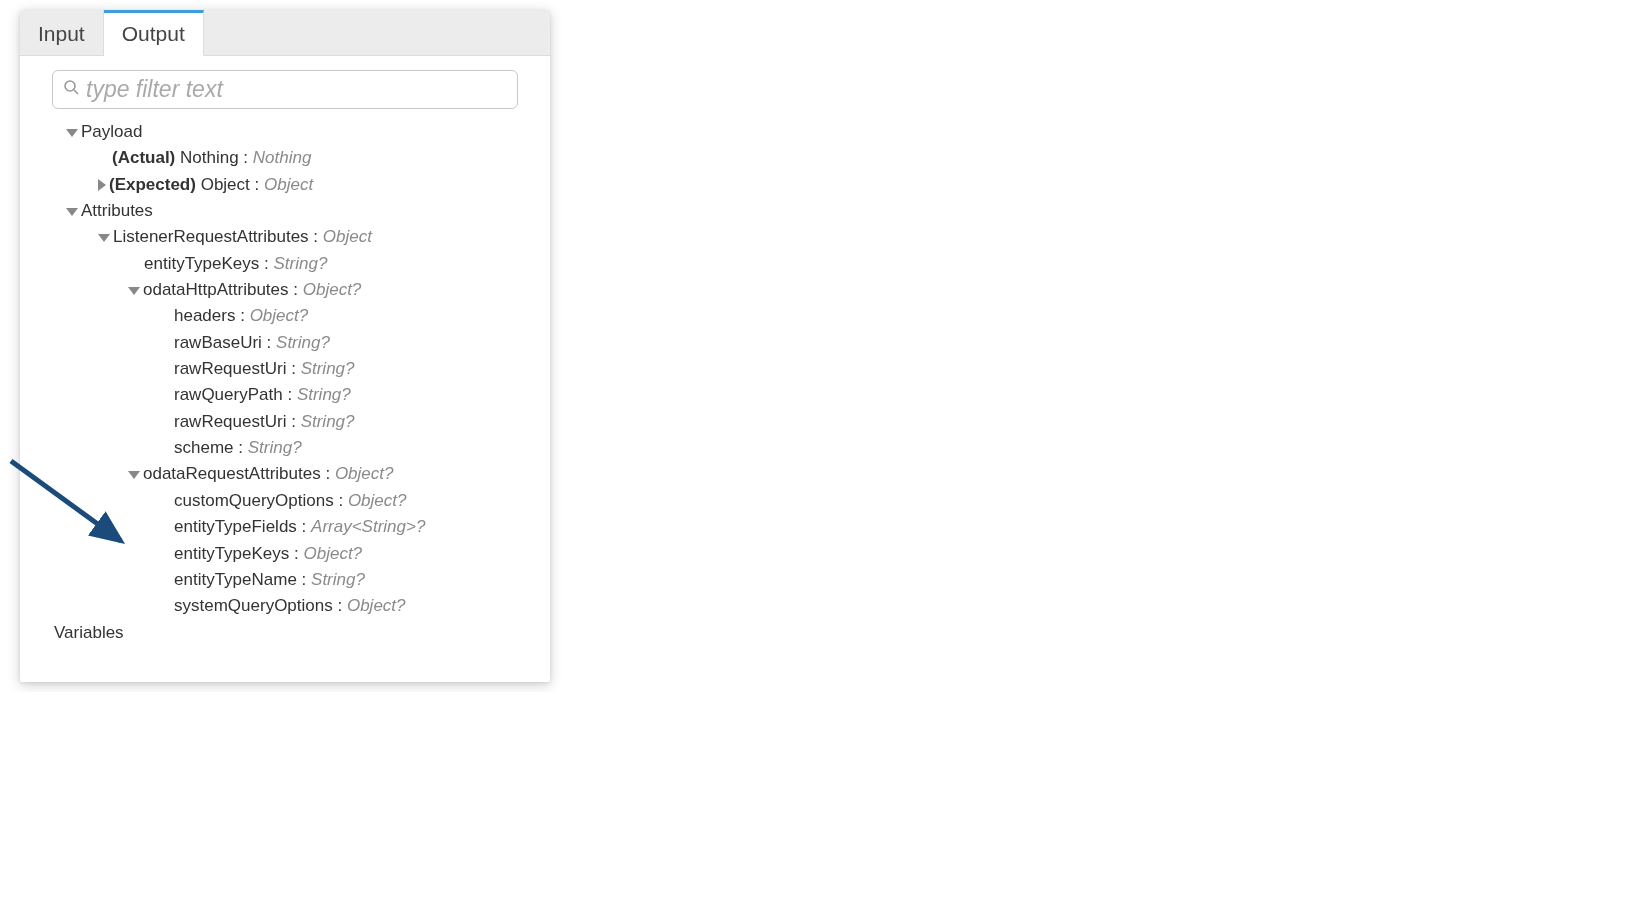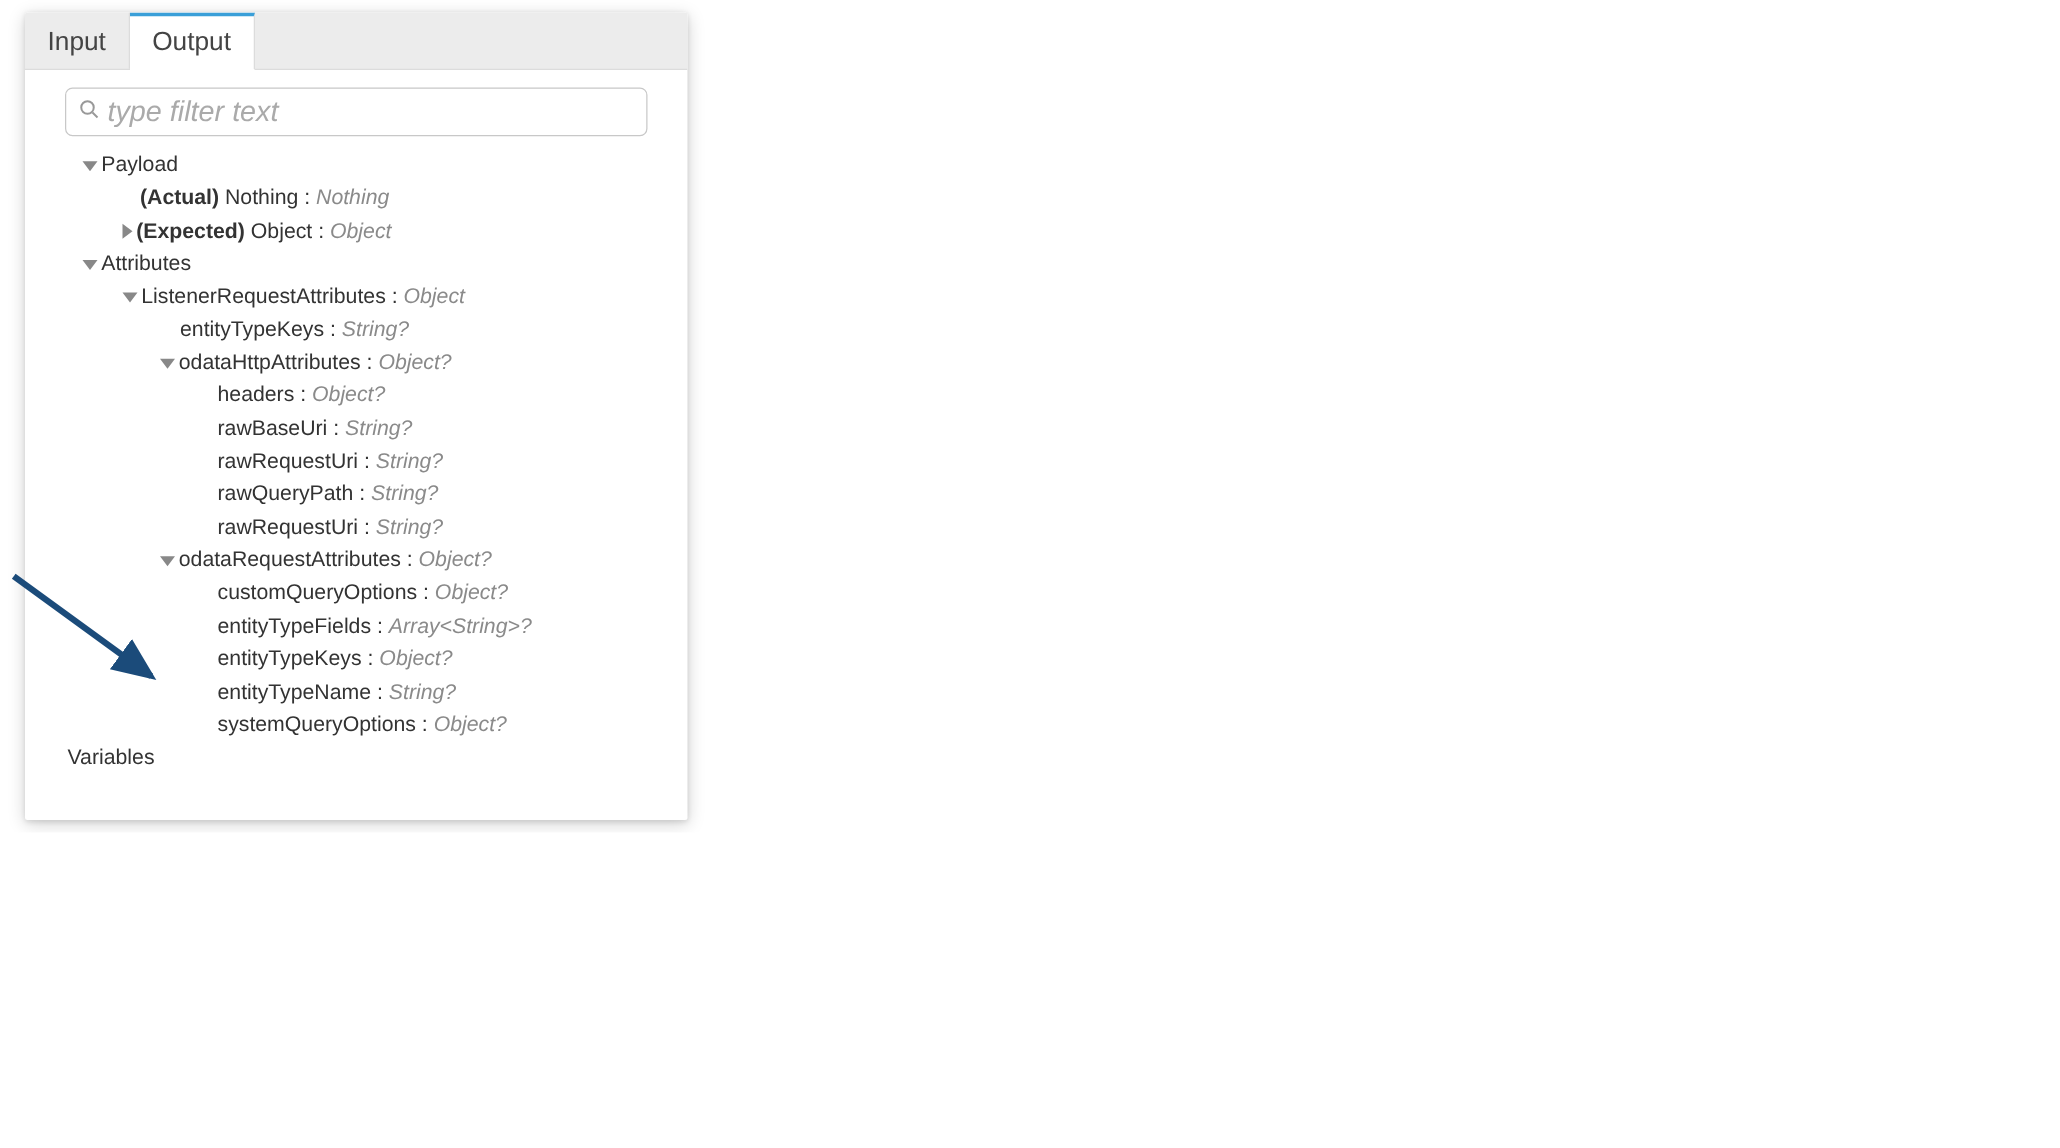--- a/index.html
+++ b/index.html
@@ -193,20 +193,25 @@
         <div class="node indent-4" style="padding-left:134px;">
           <span>rawQueryPath</span>
           <span>:</span>
           <span class="type">String?</span>
         </div>
         <div class="node indent-4" style="padding-left:134px;">
           <span>rawRequestUri</span>
           <span>:</span>
           <span class="type">String?</span>
         </div>
+        <div class="node indent-4" style="padding-left:134px;">
+          <span>scheme</span>
+          <span>:</span>
+          <span class="type">String?</span>
+        </div>
 
         <div class="node indent-3">
           <span class="caret down"></span><span>odataRequestAttributes</span>
           <span>:</span>
           <span class="type">Object?</span>
         </div>
 
         <div class="node indent-4" style="padding-left:134px;">
           <span>customQueryOptions</span>
           <span>:</span>

